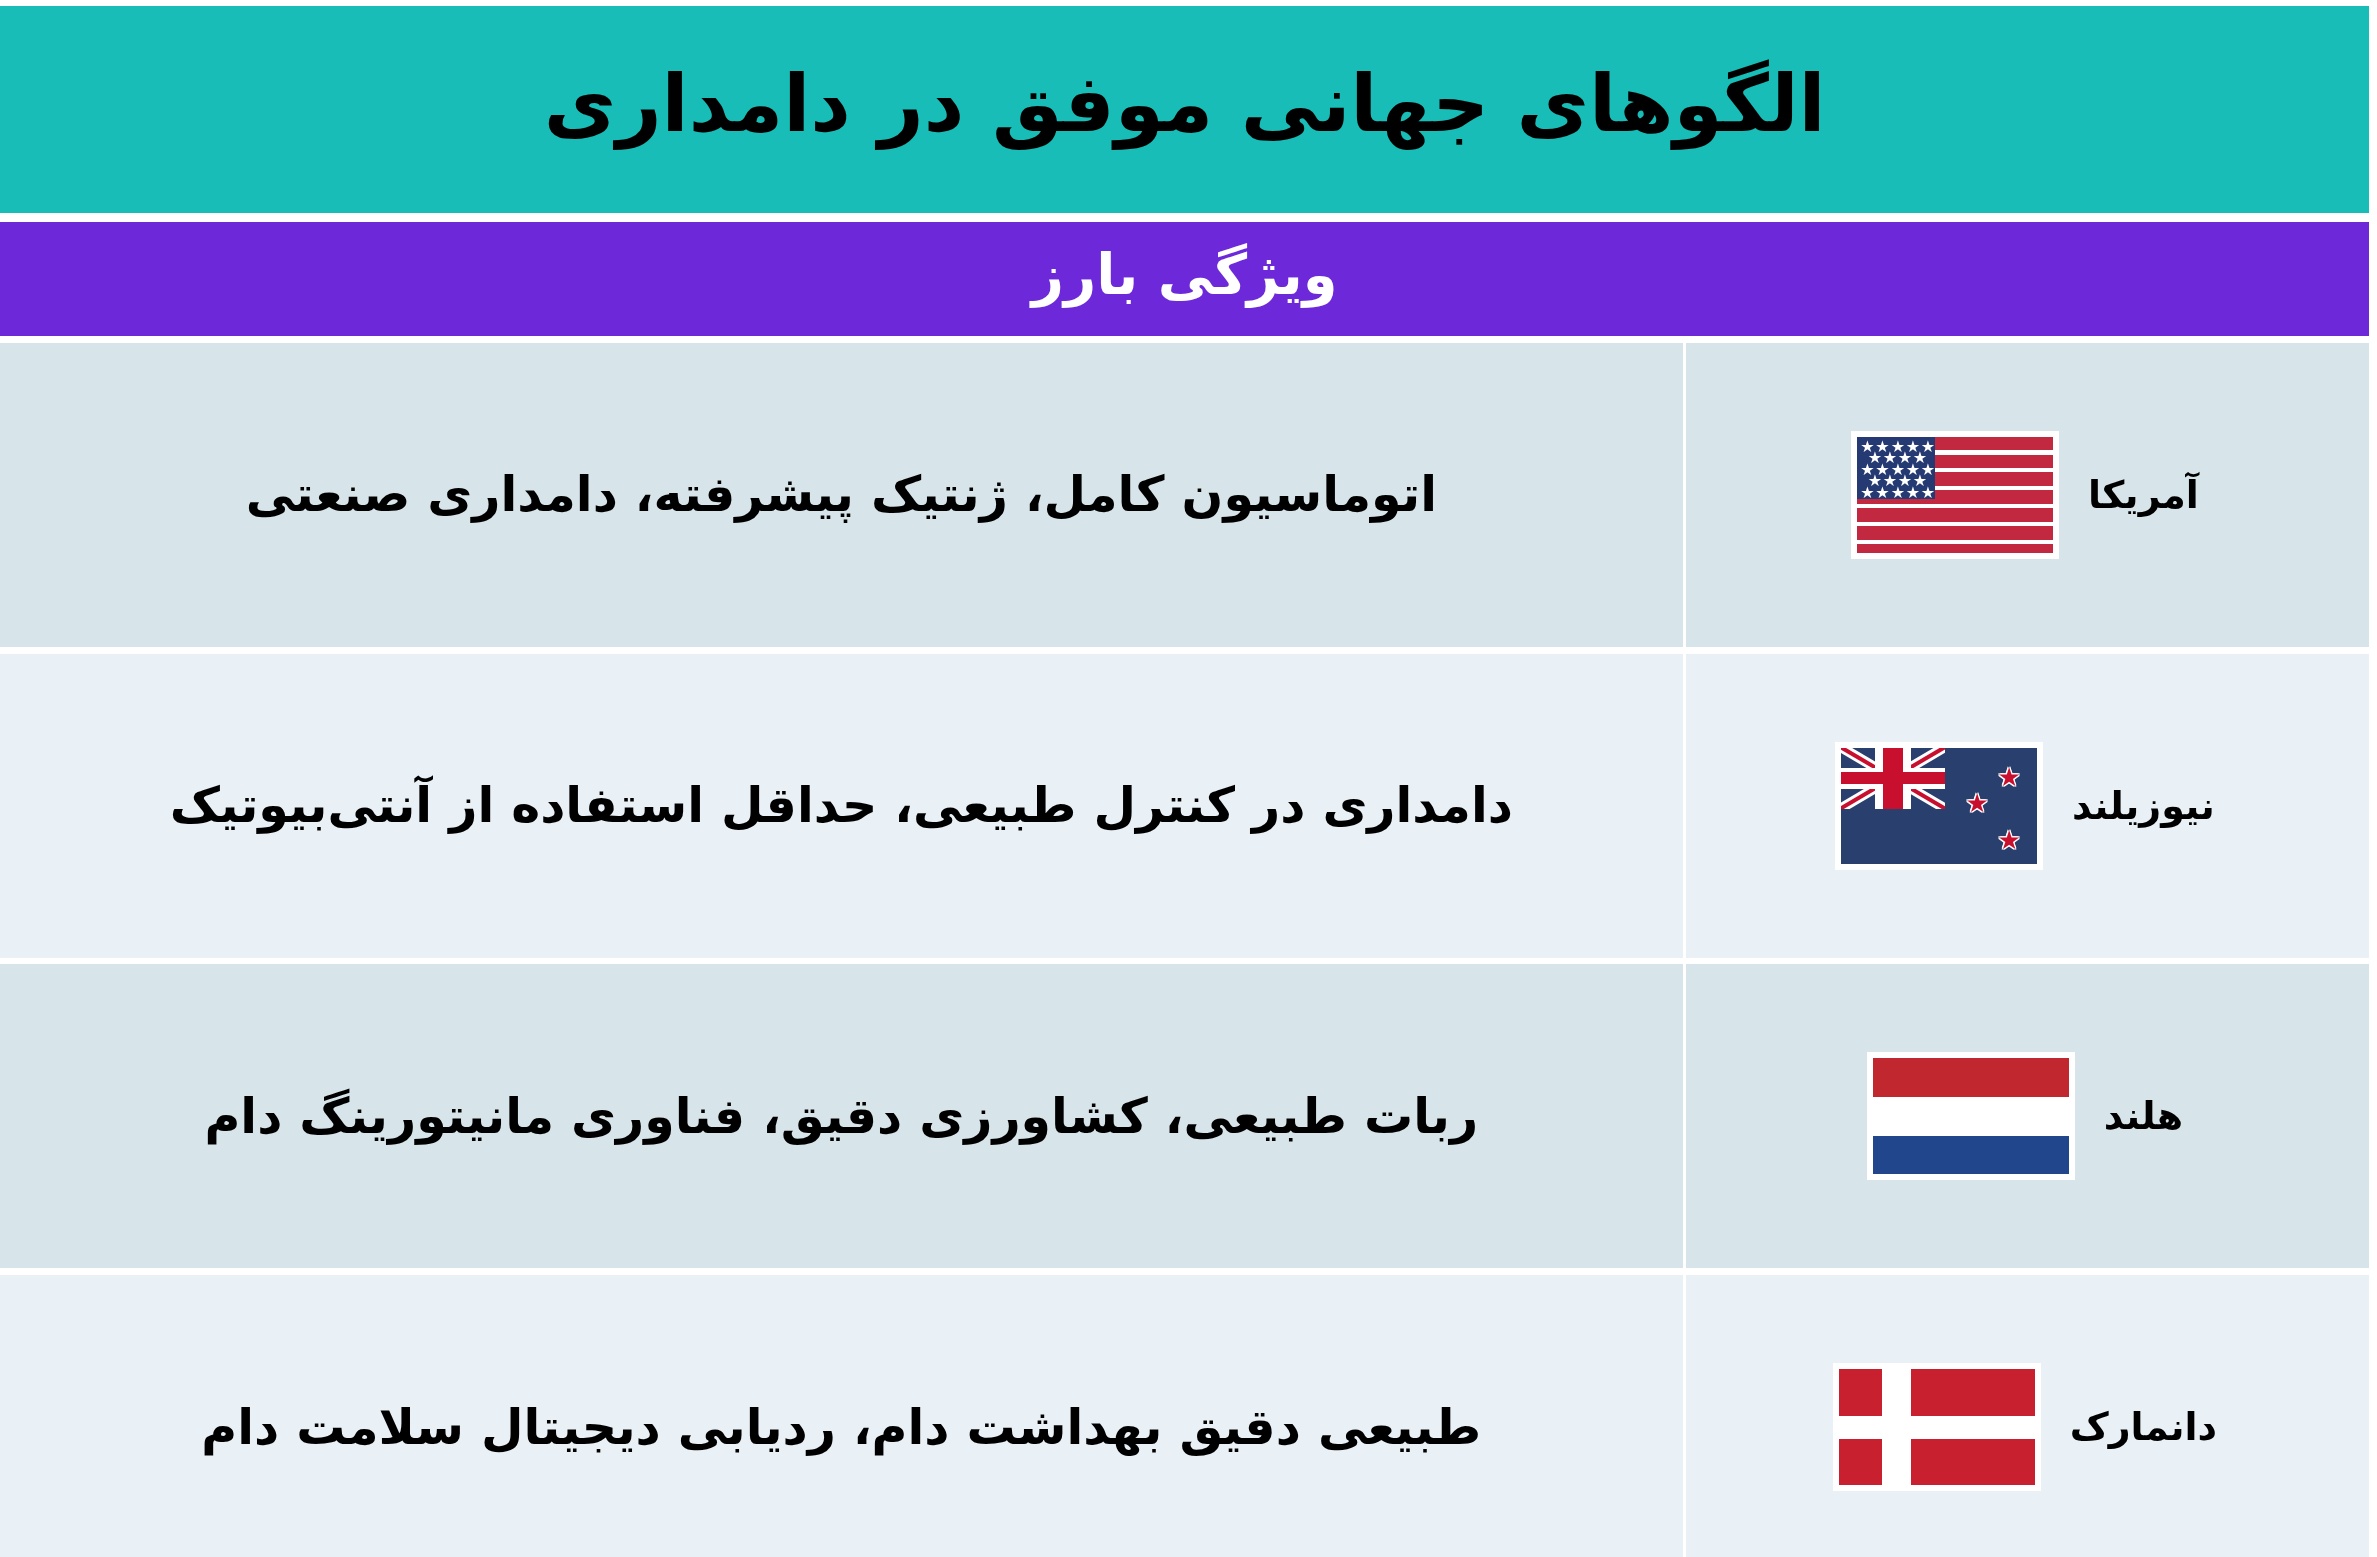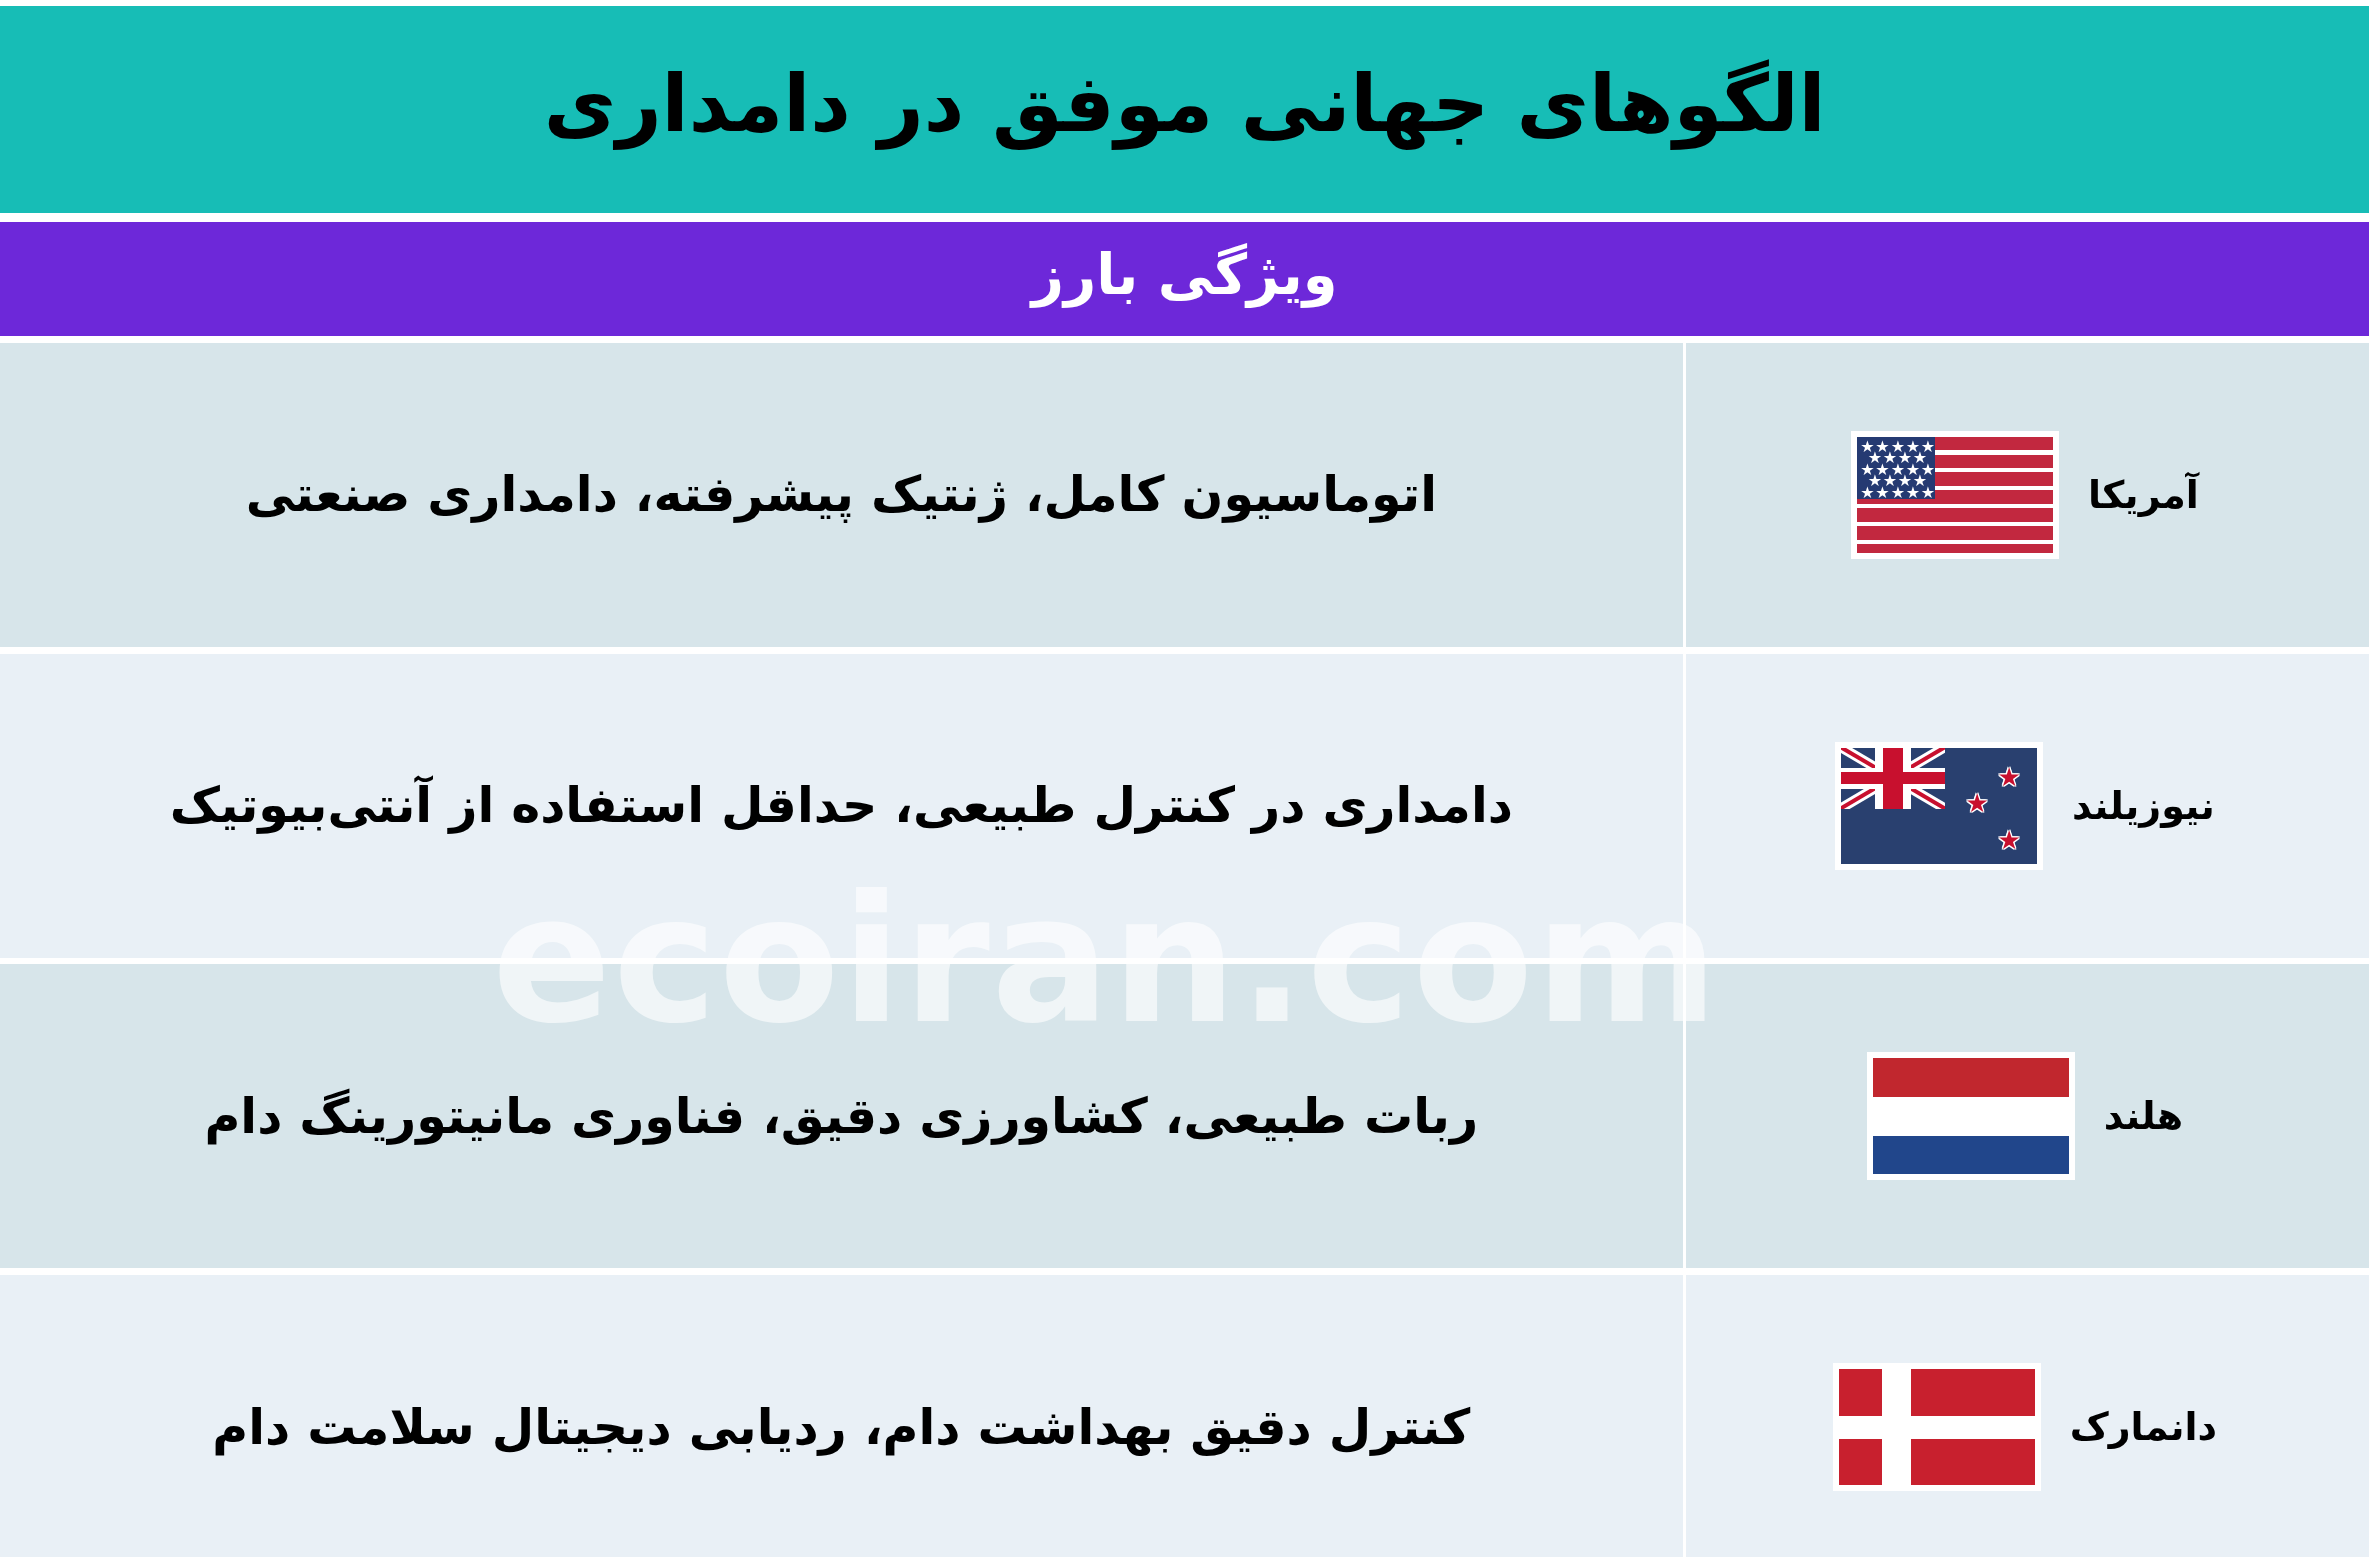--- a/index.html
+++ b/index.html
@@ -253,21 +253,20 @@
   .flag-dk .cross-v {
     position: absolute; top: 0; left: 22%;
     width: 15%; height: 100%; background: #ffffff;
   }
 </style>
 </head>
 <body>
 
 <div class="infographic">
 
-  <div class="watermark">ecoiran.com</div>
 
   <div class="title-banner">
     <div class="title-text">الگوهای جهانی موفق در دامداری</div>
   </div>
 
   <div class="table">
 
     <div class="row header-row">
       <div class="cell-feature">
         <span class="header-cell-text">ویژگی بارز</span>
@@ -364,19 +363,19 @@
       <div class="cell-country">
         <div class="country-inner">
           <span class="country-name">دانمارک</span>
           <span class="flag flag-dk">
             <i class="cross-h"></i>
             <i class="cross-v"></i>
           </span>
         </div>
       </div>
       <div class="cell-feature">
-        <span class="feature-text">کنترل دقیق بهداشت دام، ردیابی دیجیتال سلامت دام</span>
+        <span class="feature-text">طبیعی دقیق بهداشت دام، ردیابی دیجیتال سلامت دام</span>
       </div>
     </div>
 
   </div>
 </div>
 
 
 </body></html>

